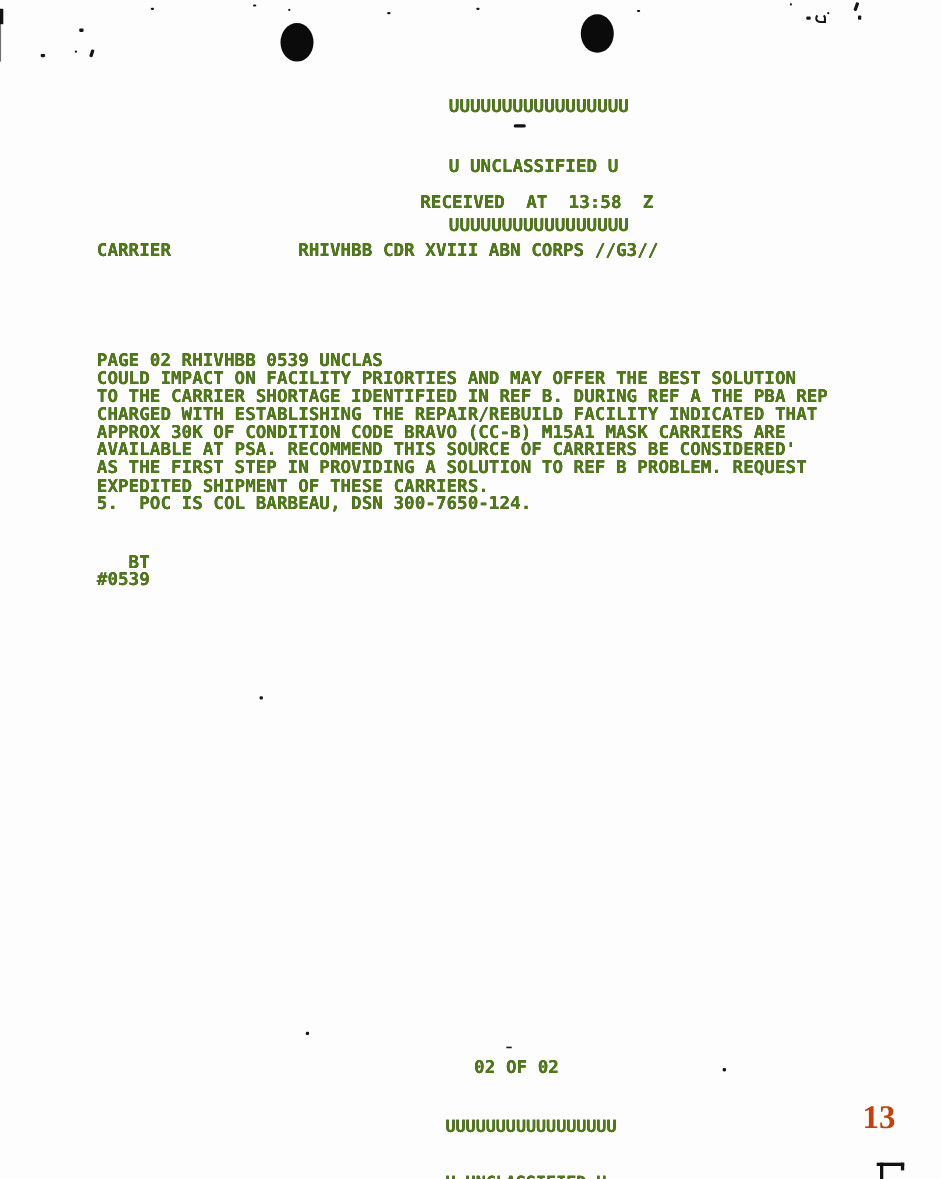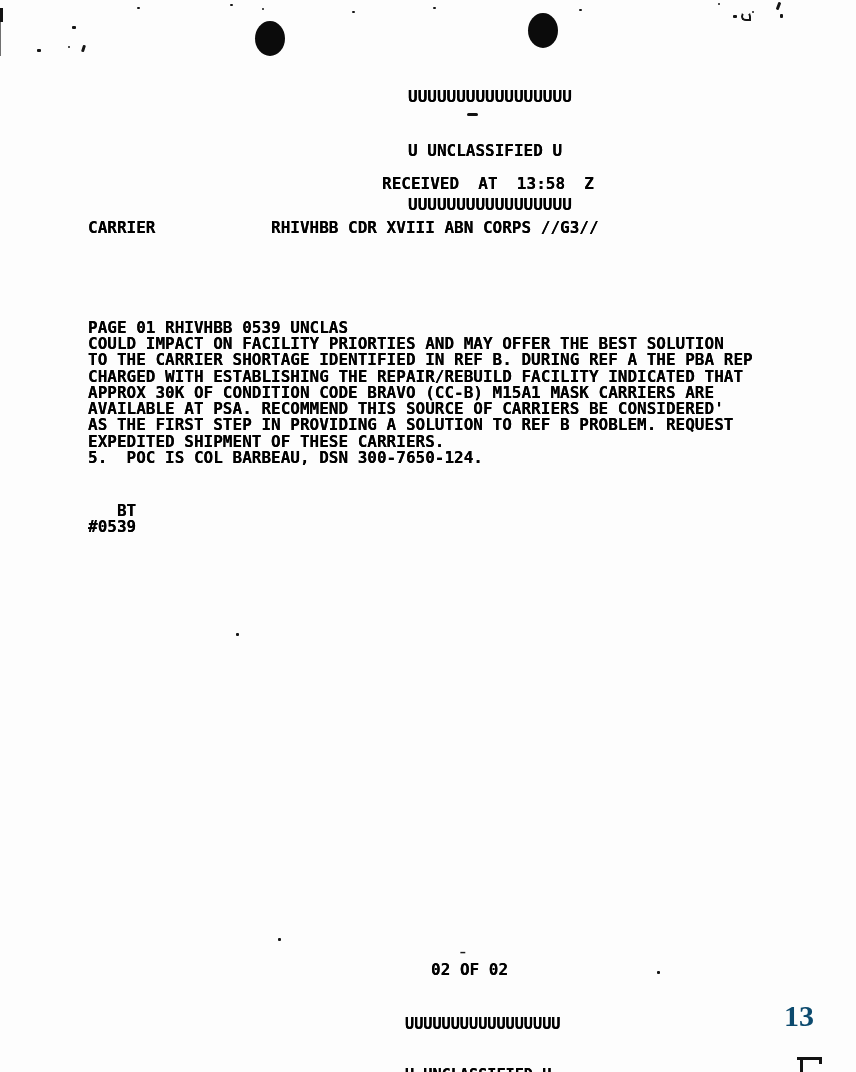--- a/index.html
+++ b/index.html
@@ -11,35 +11,35 @@
     font-family: "DejaVu Sans Mono", monospace;
   }
   .page { position: absolute; inset: 0; }
   .txt {
     position: absolute;
     margin: 0;
     font-family: "DejaVu Sans Mono", monospace;
     font-weight: 700;
     font-size: 16px;
     line-height: 15.5px;
-    color: #000000;
+    color: #4d7c0f;
     white-space: pre;
     text-shadow: 0 0 0.6px #1c1c1c;
   }
   .banner { line-height: 18px; }
   .foot-banner { line-height: 17px; font-size: 15.2px; }
   .para2 { line-height: 16.3px; }
   .page-num {
     position: absolute;
     left: 784px; top: 1001px;
     font-family: "Liberation Serif", "DejaVu Serif", serif;
     font-weight: 700;
     font-size: 30px;
     line-height: 30px;
-    color: #0c4a6e;
+    color: #c2410c;
   }
   .hole-punch {
     position: absolute;
     width: 30px; height: 35px;
     background: #0b0b0b;
     border-radius: 50%;
   }
   .mark { position: absolute; background: #121212; }
   .speck { position: absolute; background: #161616; border-radius: 1px; }
   .overline-mark {
@@ -60,21 +60,21 @@
     <div>UUUUUUUUUUUUUUUUU</div>
     <div>U UNCLASSIFIED U</div>
     <div>UUUUUUUUUUUUUUUUU</div>
   </div>
   <div class="mark" style="left:467px; top:113px; width:11px; height:3px; border-radius:2px;"></div>
 
   <pre class="txt" style="left:382px; top:176px;">RECEIVED  AT  13:58  Z</pre>
   <pre class="txt" style="left:88px; top:220px;">CARRIER            RHIVHBB CDR XVIII ABN CORPS //G3//</pre>
 
 
-  <pre class="txt" style="left:88px; top:320px;">PAGE 01 RHIVHBB 0539 UNCLAS</pre>
+  <pre class="txt" style="left:88px; top:320px;">PAGE 02 RHIVHBB 0539 UNCLAS</pre>
 
   <pre class="txt para2" style="left:88px; top:336px;">COULD IMPACT ON FACILITY PRIORTIES AND MAY OFFER THE BEST SOLUTION
 TO THE CARRIER SHORTAGE IDENTIFIED IN REF B. DURING REF A THE PBA REP
 CHARGED WITH ESTABLISHING THE REPAIR/REBUILD FACILITY INDICATED THAT
 APPROX 30K OF CONDITION CODE BRAVO (CC-B) M15A1 MASK CARRIERS ARE
 AVAILABLE AT PSA. RECOMMEND THIS SOURCE OF CARRIERS BE CONSIDERED'
 AS THE FIRST STEP IN PROVIDING A SOLUTION TO REF B PROBLEM. REQUEST
 EXPEDITED SHIPMENT OF THESE CARRIERS.
 5.  POC IS COL BARBEAU, DSN 300-7650-124.</pre>
 

